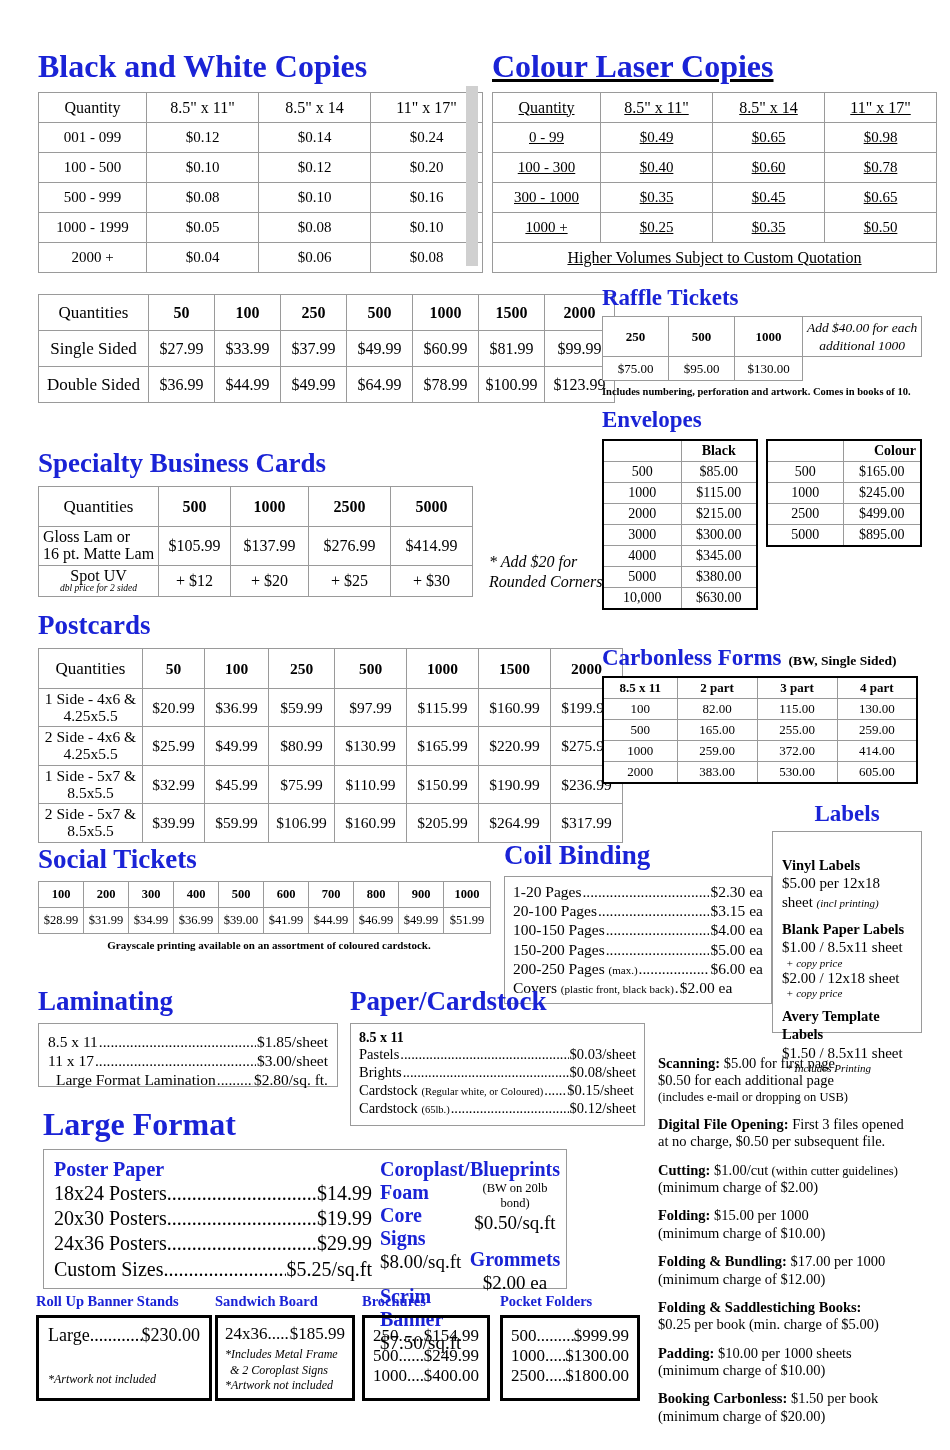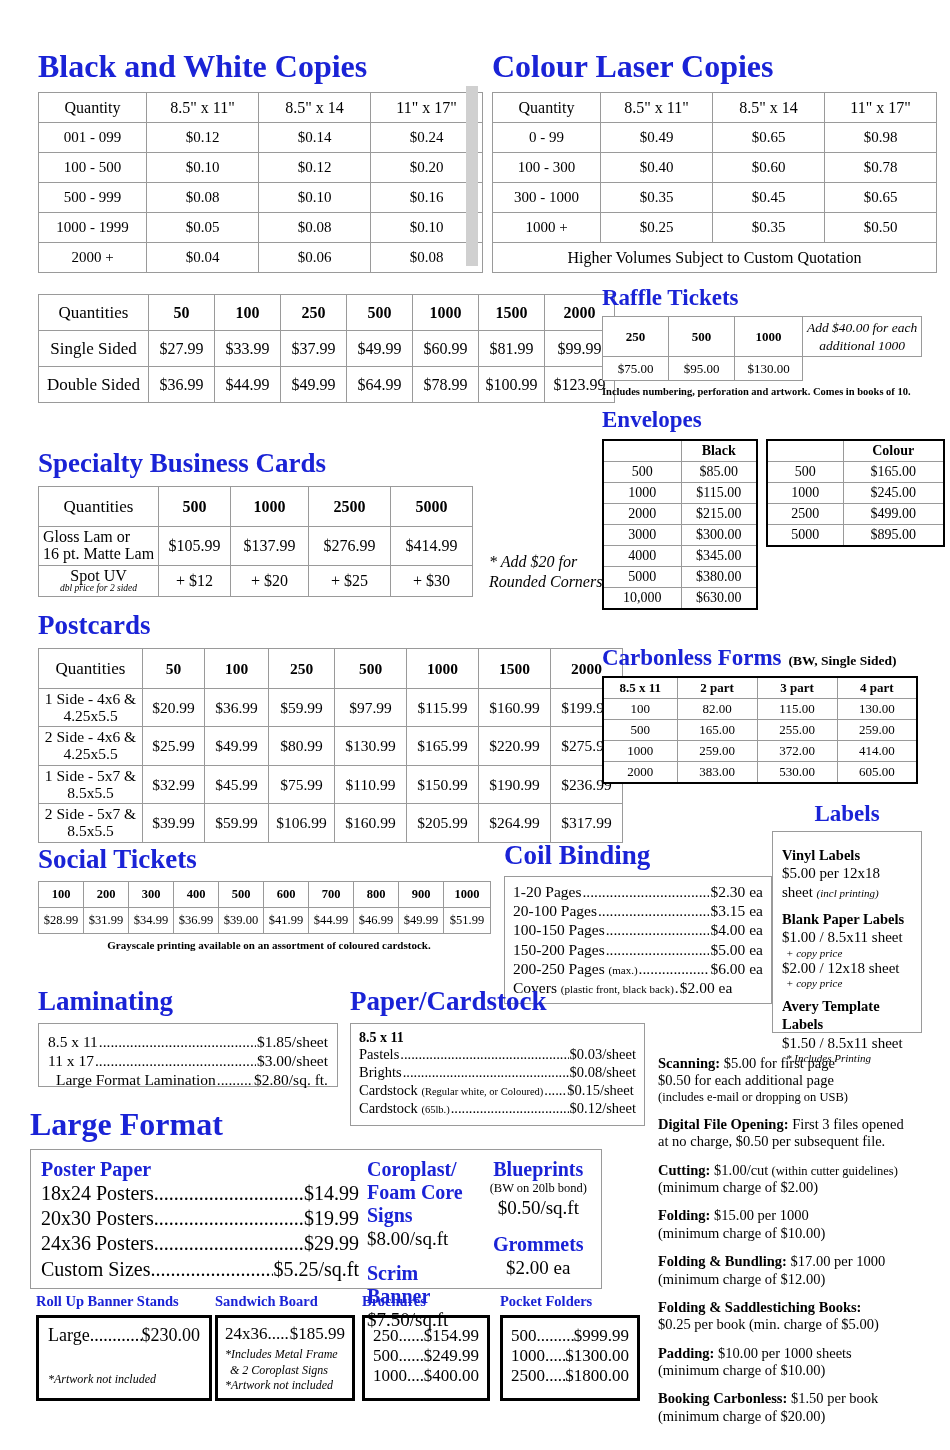--- a/index.html
+++ b/index.html
@@ -106,21 +106,21 @@
   .lf-line { font-size:20px; line-height:1.26; display:flex; align-items:baseline; white-space:nowrap;}
   .lf-line .dots { flex:1 1 auto; overflow:hidden; }
   .lf-line .dots:after { content:"..........................................................."; }
 
   .smallbox-title { color:#1a23d6; font-weight:bold; font-size:14.5px; }
   .smallbox { border:3px solid #000000; }
   .sb-line { display:flex; align-items:baseline; white-space:nowrap; }
   .sb-line .dots { flex:1 1 auto; overflow:hidden; }
   .sb-line .dots:after { content:"......................................."; }
 
-  .labelbox { border:1px solid #9a9a9a; padding:14px 9px; }
+  .labelbox { border:1px solid #9a9a9a; padding:24px 9px; }
   .labelbox .hd { font-weight:bold; font-size:14.5px; line-height:1.25; }
   .labelbox .ln { font-size:15px; line-height:1.25; }
   .labelbox .it { font-size:11px; font-style:italic; }
 
   .divider-v { position:absolute; background:#d0d0d0; }
 </style>
 </head>
 <body>
 
 <div class="page">
@@ -165,21 +165,21 @@
           <td>2000 +</td>
           <td>$0.04</td>
           <td>$0.06</td>
           <td>$0.08</td>
         </tr>
       </tbody>
     </table>
   </div>
   <div class="divider-v" style="left:466px; top:86px; width:12px; height:180px;"></div>
 
-  <div class="abs" style="left:492px; top:50px;">
+  <div class="abs" style="left:492px; top:50px;text-decoration:underline;">
     <div class="sec-title t-xxl">Colour Laser Copies</div>
     <table class="grid copytable" style="margin-top:10px;">
       <thead>
         <tr>
           <th class="qty">Quantity</th>
           <th class="col">8.5" x 11"</th>
           <th class="col">8.5" x 14</th>
           <th class="col">11" x 17"</th>
         </tr>
       </thead>
@@ -465,21 +465,21 @@
               <td>10,000</td>
               <td>$630.00</td>
             </tr>
         </tbody>
       </table>
       <div style="margin-left:8px;">
         <table class="grid envtable" style="border:2px solid #000;">
           <thead>
             <tr>
               <th style="width:76px;"></th>
-              <th style="width:101px;">Colour</th>
+              <th style="width:78px;text-align:right;">Colour</th>
             </tr>
           </thead>
           <tbody>
             <tr>
                 <td>500</td>
                 <td>$165.00</td>
               </tr>
             <tr>
                 <td>1000</td>
                 <td>$245.00</td>
@@ -630,21 +630,21 @@
       </div>
       <div class="listline" style="font-size:14.5px;">
         <span>Cardstock</span>&nbsp;<span style="font-size:10.5px;">(Regular white, or Coloured)</span><span class="dots" style="max-width:22px;"></span><span>$0.15/sheet</span>
       </div>
       <div class="listline" style="font-size:14.5px;">
         <span>Cardstock</span>&nbsp;<span style="font-size:10.5px;">(65lb.)</span><span class="dots"></span><span>$0.12/sheet</span>
       </div>
     </div>
   </div>
 
-  <div class="abs" style="left:30px; top:1108px; width:572px;">
+  <div class="abs" style="left:43px; top:1108px; width:524px;">
     <div class="sec-title t-xxl">Large Format</div>
     <div class="lfbox" style="margin-top:9px; height:140px; display:flex; padding:8px 10px 8px 10px;">
 
       <div style="width:318px;">
         <div class="lf-head">Poster Paper</div>
         <div class="lf-line">
           <span>18x24 Posters</span>
             <span class="dots"></span>
             <span>$14.99</span>
         </div>

